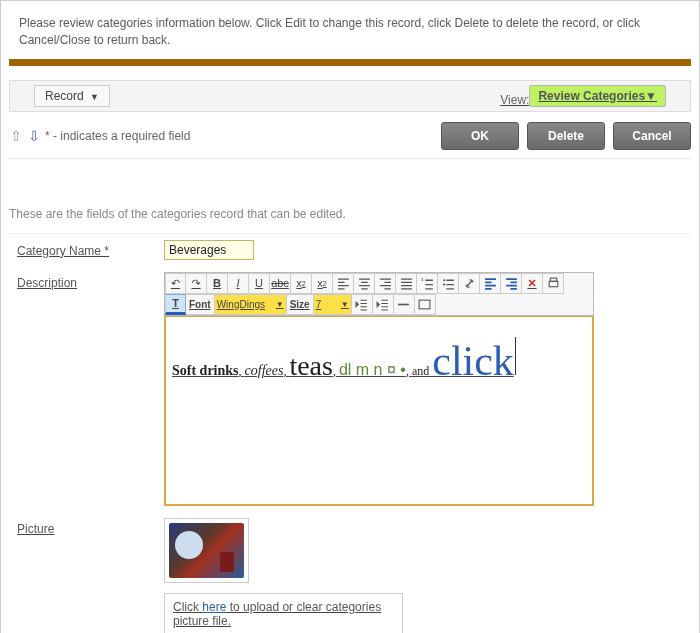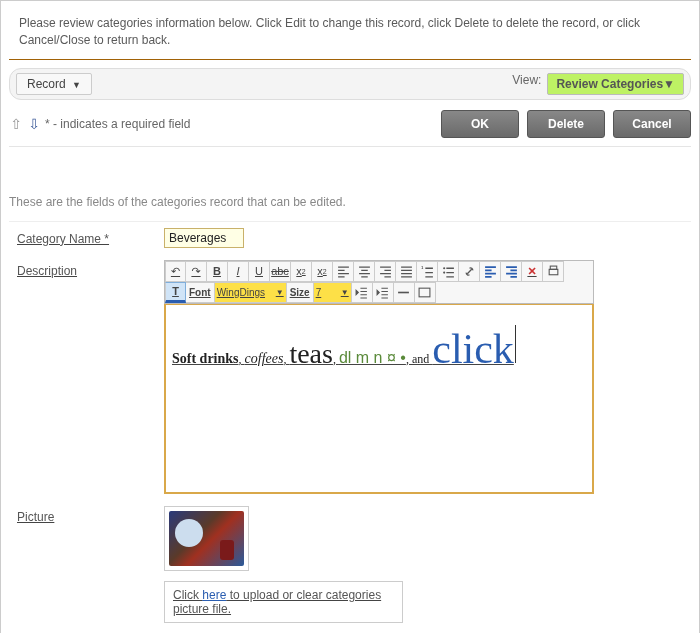--- a/index.html
+++ b/index.html
@@ -1,37 +1,37 @@
 <!DOCTYPE html>
 <html><head>
 <meta charset="utf-8">
 <style>
 * { box-sizing: border-box; margin: 0; padding: 0; }
 body { font-family: Arial, Helvetica, sans-serif; font-size: 12px; color: #444; background: #fff; width: 700px; }
 .container { border: 1px solid #ccc; padding: 8px; }
-.instructions { color: #5a5a5a; font-size: 12px; padding: 6px 4px 10px 10px; border-bottom: 1px solid #a16207; line-height: 1.4; }
-.toolbar-row { display: flex; justify-content: space-between; align-items: center; padding: 4px 6px; background: #f4f4f4; border: 1px solid #ddd; border-radius: 12px; margin-top: 8px; }
+.instructions { color: #5a5a5a; font-size: 12px; padding: 6px 4px 10px 10px; border-bottom: 7px solid #a16207; line-height: 1.4; }
+.toolbar-row { display: flex; justify-content: space-between; align-items: center; padding: 4px 24px; background: #f4f4f4; border: 1px solid #ddd; border-radius: 0; margin-top: 14px; }
 .record-btn { background: #f8f8f8; border: 1px solid #ccc; padding: 3px 10px; font-size: 12px; color: #444; cursor: pointer; border-radius: 2px; }
 .record-btn .caret { font-size: 9px; margin-left: 3px; }
-.view-area { display: flex; align-items: flex-start; gap: 6px; }
+.view-area { display: flex; align-items: flex-end; gap: 0; text-decoration: underline; }
 .view-label { color: #666; font-size: 12px; }
 .view-select { background: #bef264; border: 1px solid #bbb; padding: 3px 8px; font-size: 12px; font-weight: bold; color: #555; min-width: 130px; display: flex; justify-content: space-between; align-items: center; cursor: pointer; border-radius: 2px; }
 .action-row { display: flex; justify-content: space-between; align-items: center; padding: 10px 0 8px; border-bottom: 1px solid #e5e5e5; }
 .required-note { display: flex; align-items: center; gap: 4px; color: #666; font-size: 12px; }
 .arrow-up, .arrow-down { display: inline-block; width: 14px; height: 14px; text-align: center; line-height: 14px; cursor: pointer; font-size: 14px; }
 .arrow-up { color: #999; }
 .arrow-down { color: #3b5998; }
 .buttons { display: flex; gap: 8px; }
 .btn { background: linear-gradient(#888, #6a6a6a); color: #fff; border: 1px solid #555; padding: 6px 0; font-size: 12px; font-weight: bold; width: 78px; text-align: center; cursor: pointer; border-radius: 3px; }
 .section-title { font-size: 17px; font-weight: bold; color: #333; padding: 10px 0 4px; }
 .section-sub { color: #888; font-size: 12px; padding-bottom: 12px; border-bottom: 1px solid #eee; margin-top: 48px; }
 .field-row { display: flex; padding: 6px 0; text-decoration: underline; }
 .field-label { width: 155px; color: #555; font-size: 12px; padding-top: 4px; padding-left: 8px; }
 .field-value { flex: 1; }
-.text-input { border: 1px solid #c9b16a; background: #ffffe5; padding: 2px 4px; font-size: 12px; color: #222; width: 80px; }
+.text-input { border: 1px solid #c9b16a; background: #ffffe5; padding: 2px 4px; font-size: 12px; color: #222; width: 90px; }
 .rte-wrapper { width: 430px; }
 .rte-toolbar { border: 1px solid #bbb; background: #f7f7f7; }
 .rte-toolbar-row { display: flex; flex-wrap: wrap; }
 .rte-btn { width: 21px; height: 21px; border: 1px solid #ccc; border-left: none; background: #f7f7f7; display: flex; align-items: center; justify-content: center; font-size: 11px; cursor: pointer; color: #444; }
 .rte-toolbar-row .rte-btn:first-child { border-left: 1px solid #ccc; }
 .rte-btn.selected { background: #d0e4f7; border-color: #7faedb; }
 .rte-btn svg { width: 13px; height: 13px; }
 .rte-btn-wide { width: auto; padding: 0 3px; font-size: 10px; font-weight: bold; height: 21px; border: 1px solid #ccc; border-left: none; background: #f7f7f7; display: flex; align-items: center; }
 .rte-select { height: 21px; border: 1px solid #ccc; border-left: none; font-size: 10px; background: #fde047; padding: 0 2px; display: flex; align-items: center; justify-content: space-between; cursor: pointer; }
 .rte-editor { border: 2px solid #d9a84a; border-top: 1px solid #d9a84a; background: #fff; min-height: 190px; padding: 20px 6px 6px; font-family: Georgia, 'Times New Roman', serif; color: #222; }

